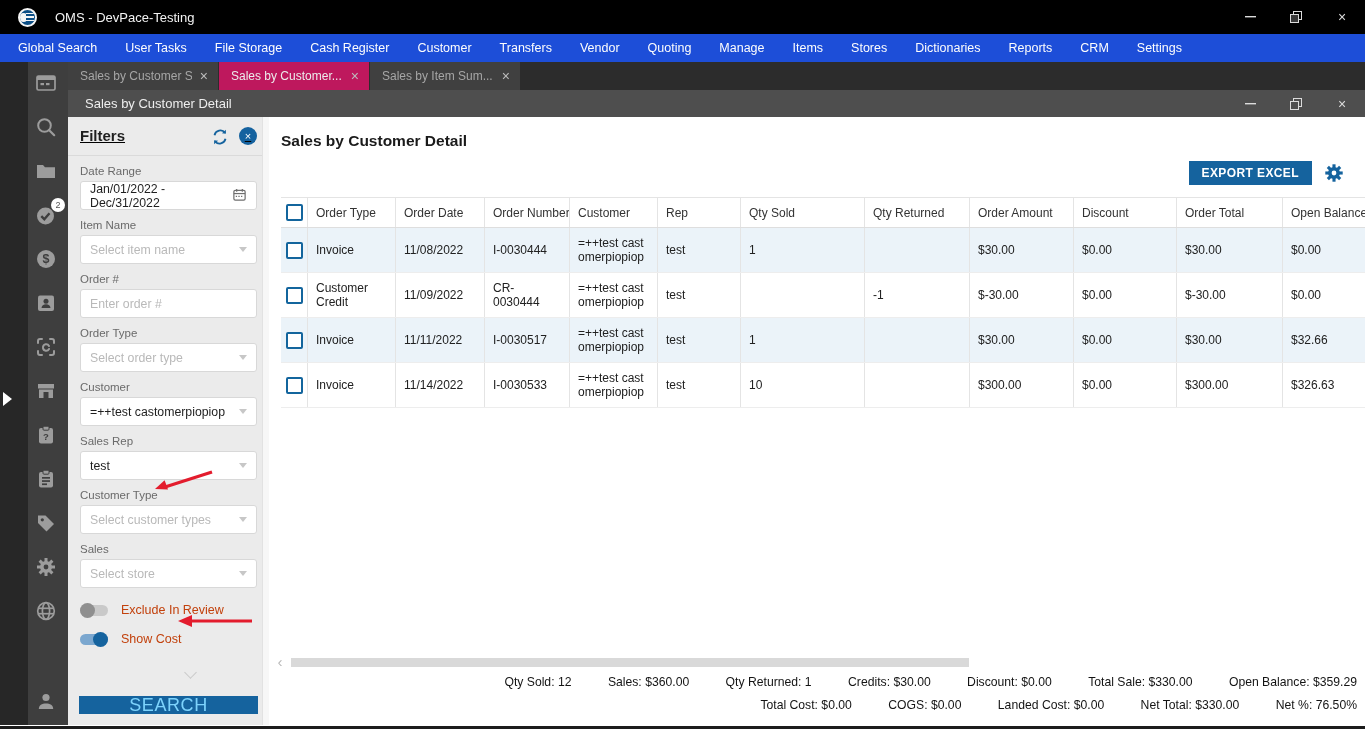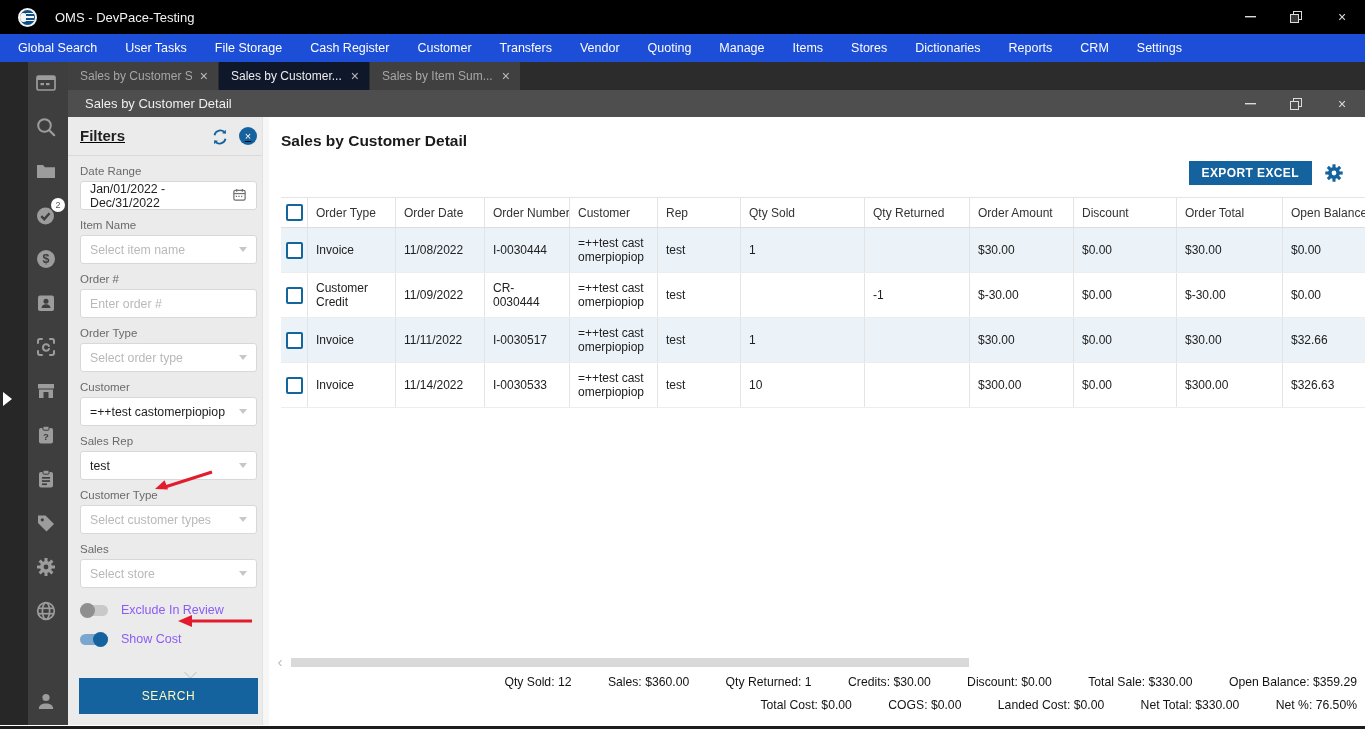--- a/index.html
+++ b/index.html
@@ -36,21 +36,21 @@
            background:#fff; color:#555; font-size:9px; display:flex; align-items:center; justify-content:center; }
   .rail-expander { position:absolute; left:3px; top:330px; width:0; height:0;
            border-top:7px solid transparent; border-bottom:7px solid transparent; border-left:9px solid #fff; }
   .rail-bottom { margin-top:auto; margin-bottom:12px; margin-left:6px; width:24px; height:24px; }
 
   
   .main-col { flex:1; display:flex; flex-direction:column; min-width:0; }
   .tabstrip { height:28px; background:#2c2c2c; display:flex; }
   .tab { width:150px; background:#404040; display:flex; align-items:center; padding:0 10px 0 12px;
          margin-right:1px; color:#a6a6a6; font-size:12px; }
-  .tab.active { background:#0f172a; color:#ececec; }
+  .tab.active { background:#be185d; color:#ececec; }
   .tab-label { white-space:nowrap; overflow:hidden; }
   .tab-close { margin-left:auto; font-size:14px; color:#bdbdbd; padding-left:8px; }
   .inner-bar { height:27px; background:#4e4e4e; display:flex; align-items:center; color:#eeeeee; }
   .ib-title { margin-left:17px; font-size:13px; }
 
   .content-row { flex:1; display:flex; min-height:0; }
 
   
   .filters { width:201px; background:#ebebeb; position:relative; padding:10px 12px 0 12px; flex-shrink:0; }
   .f-scrolltrack { position:absolute; right:0; top:0; bottom:0; width:7px; background:#f7f7f7; border-left:1px solid #e2e2e2; }
@@ -67,25 +67,25 @@
   input.f-ctl { width:100%; outline:none; }
   input.f-ctl::placeholder { color:#b9b9b9; }
   .chev { margin-left:auto; width:0; height:0; border-left:4.5px solid transparent;
           border-right:4.5px solid transparent; border-top:5.5px solid #c7c7c7; }
   .cal { margin-left:auto; flex-shrink:0; }
   .tgl-row { display:flex; align-items:center; margin-top:15px; }
   .tgl { width:28px; height:11px; border-radius:6px; background:#c9c9c9; position:relative; flex-shrink:0; }
   .tgl .knob { width:15px; height:15px; border-radius:50%; background:#8f8f8f; position:absolute; top:-2px; left:0; }
   .tgl.on { background:#7ba7cf; }
   .tgl.on .knob { left:13px; background:#15639e; }
-  .tgl-label { margin-left:13px; font-size:12.5px; color:#8b5cf6; }
+  .tgl-label { margin-left:13px; font-size:12.5px; color:#c2410c; }
   .f-chevdown { position:absolute; left:118px; bottom:48px; width:9px; height:9px;
           border-right:1.6px solid #c9c9c9; border-bottom:1.6px solid #c9c9c9; transform:rotate(45deg); }
-  .search-btn { position:absolute; left:11px; right:11px; bottom:11px; height:36px; background:#15639e;
-          color:#fef9c3; font-size:12px; letter-spacing:0.6px; display:flex; align-items:center; justify-content:center; }
+  .search-btn { position:absolute; left:11px; right:11px; bottom:11px; height:18px; background:#15639e;
+          color:#7dd3fc; font-size:18px; letter-spacing:0.6px; display:flex; align-items:center; justify-content:center; }
   .ann { position:absolute; pointer-events:none; }
 
   
   .content { flex:1; position:relative; background:#fff; padding-left:12px; overflow:hidden; }
   .page-title { margin-top:15px; font-size:15.5px; font-weight:bold; color:#1a1a1a; }
   .export-row { display:flex; justify-content:flex-end; align-items:center; margin-top:11px; padding-right:20px; }
   .export-btn { background:#15639e; color:#fff; font-size:12px; font-weight:bold; letter-spacing:0.4px;
           height:24px; padding:0 13px; display:flex; align-items:center; }
   .gear-btn { margin-left:11px; width:22px; height:22px; }
 

